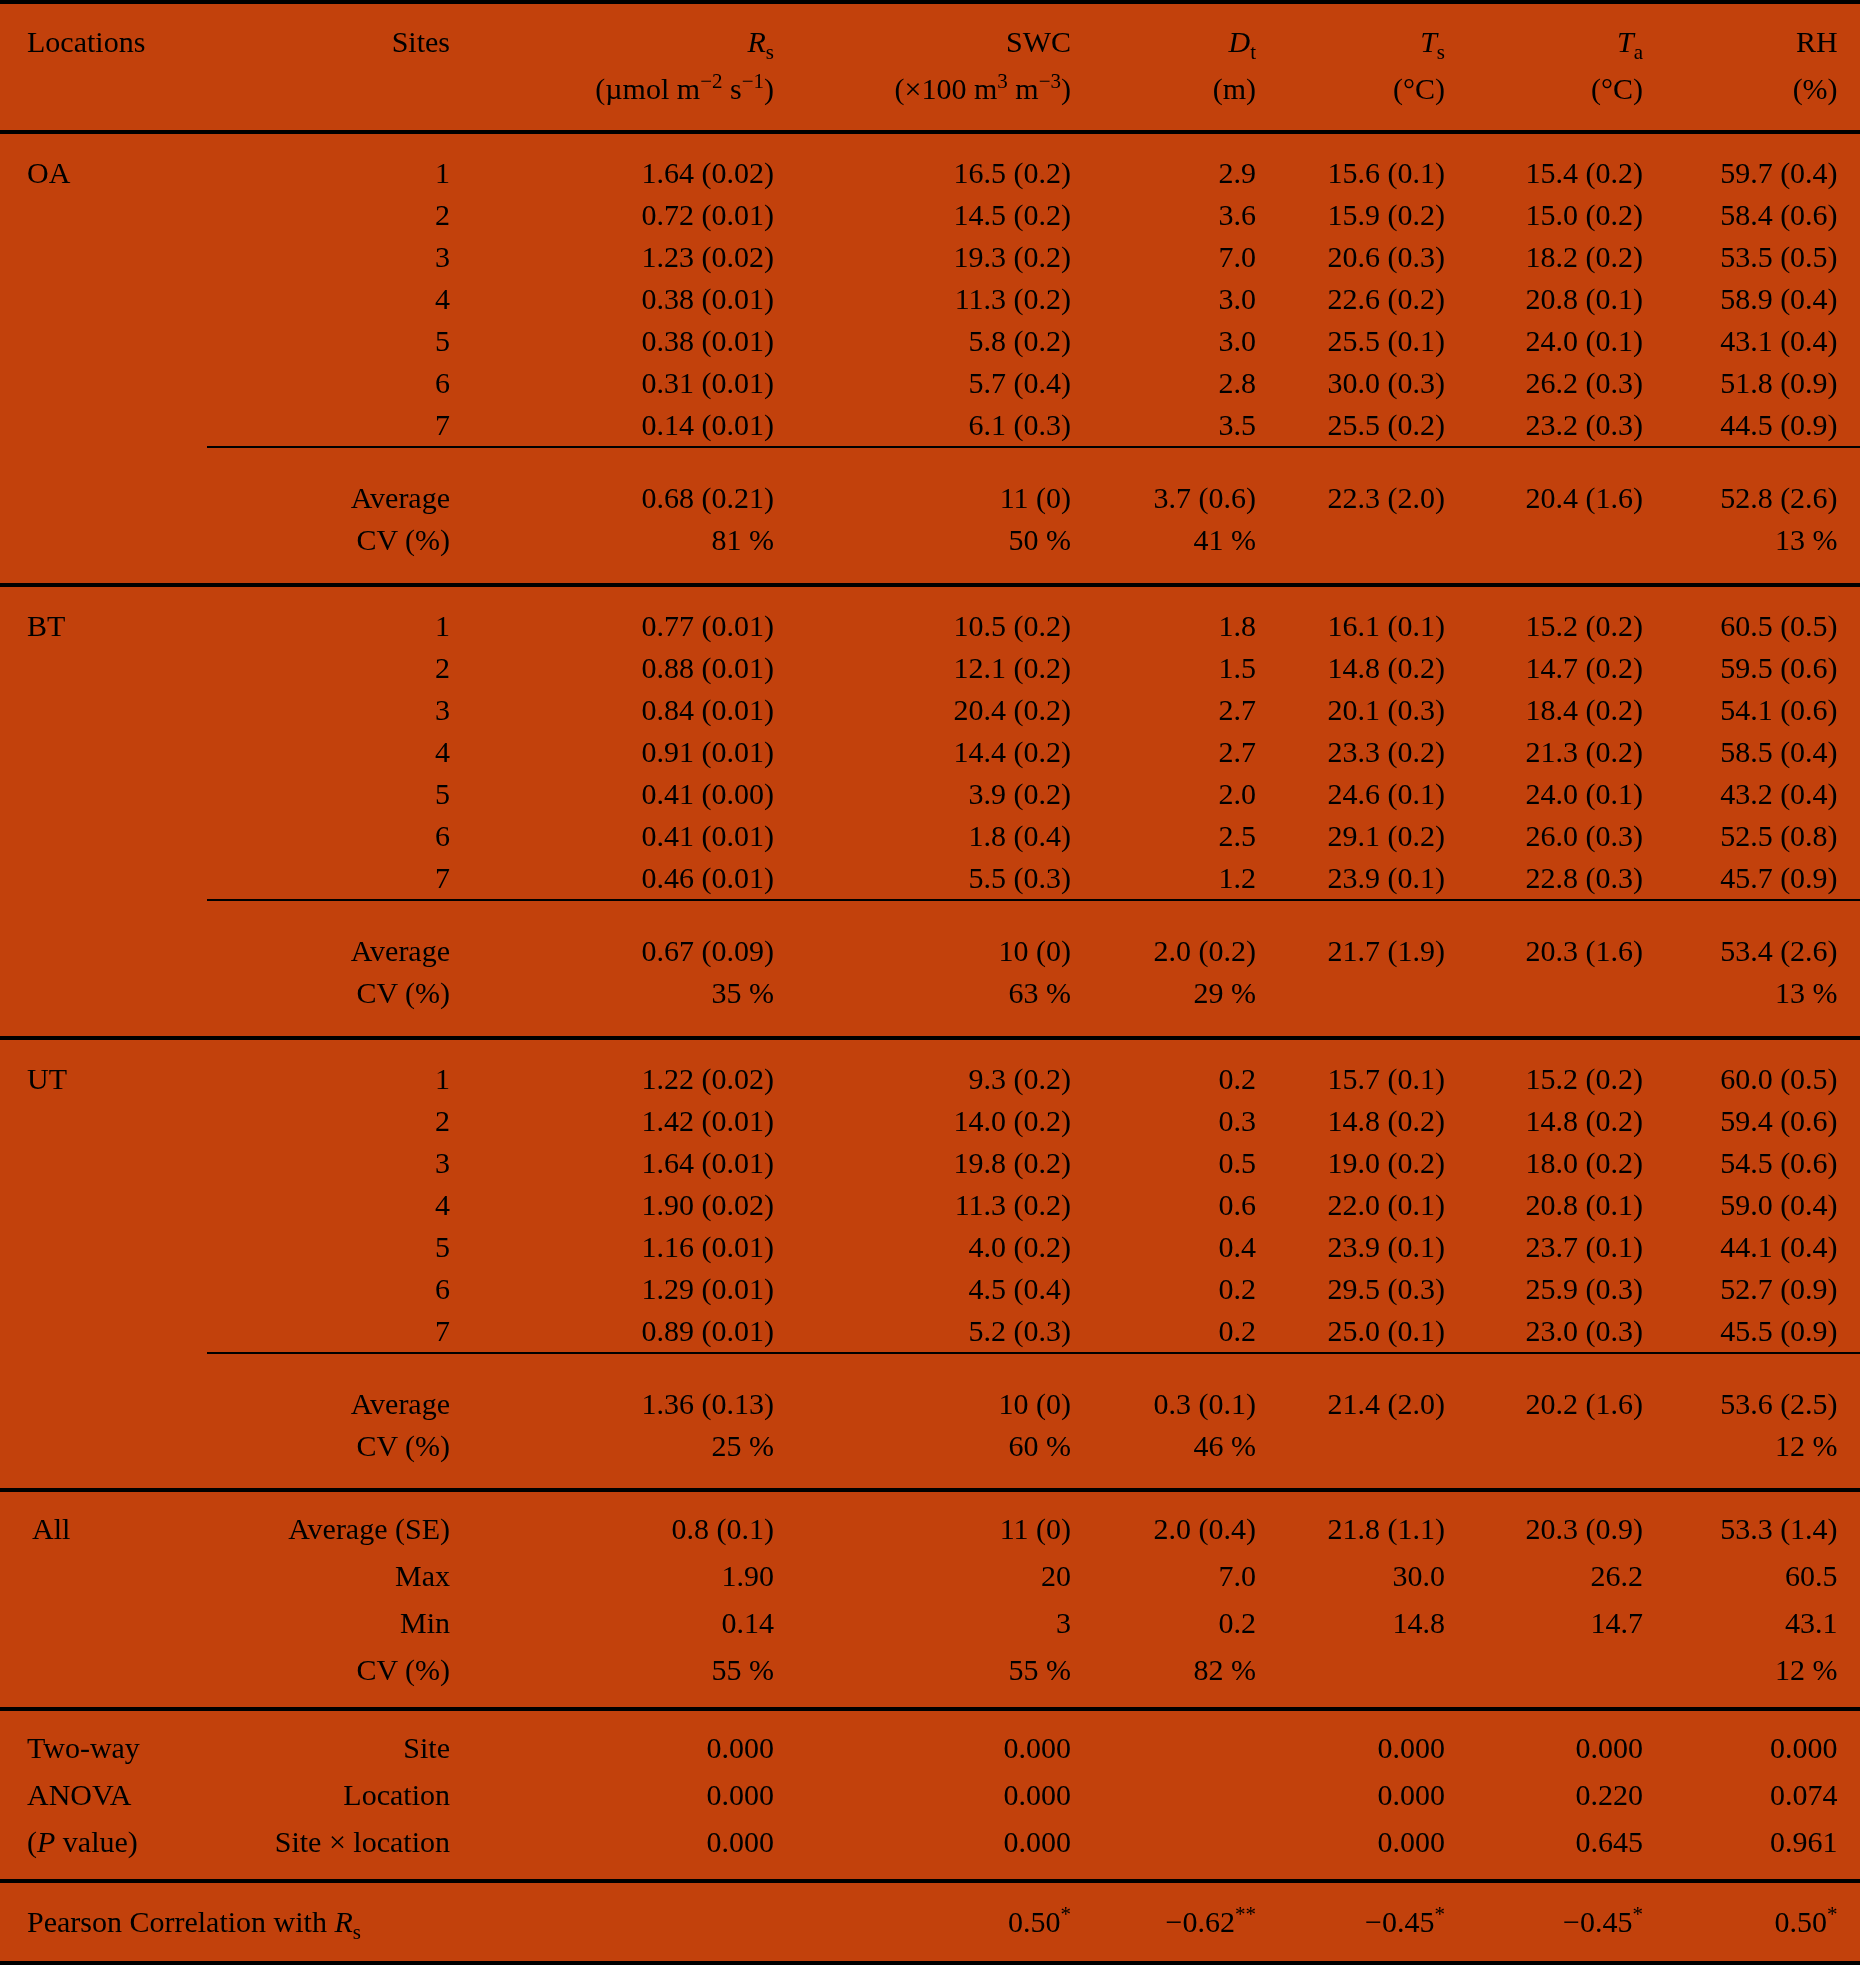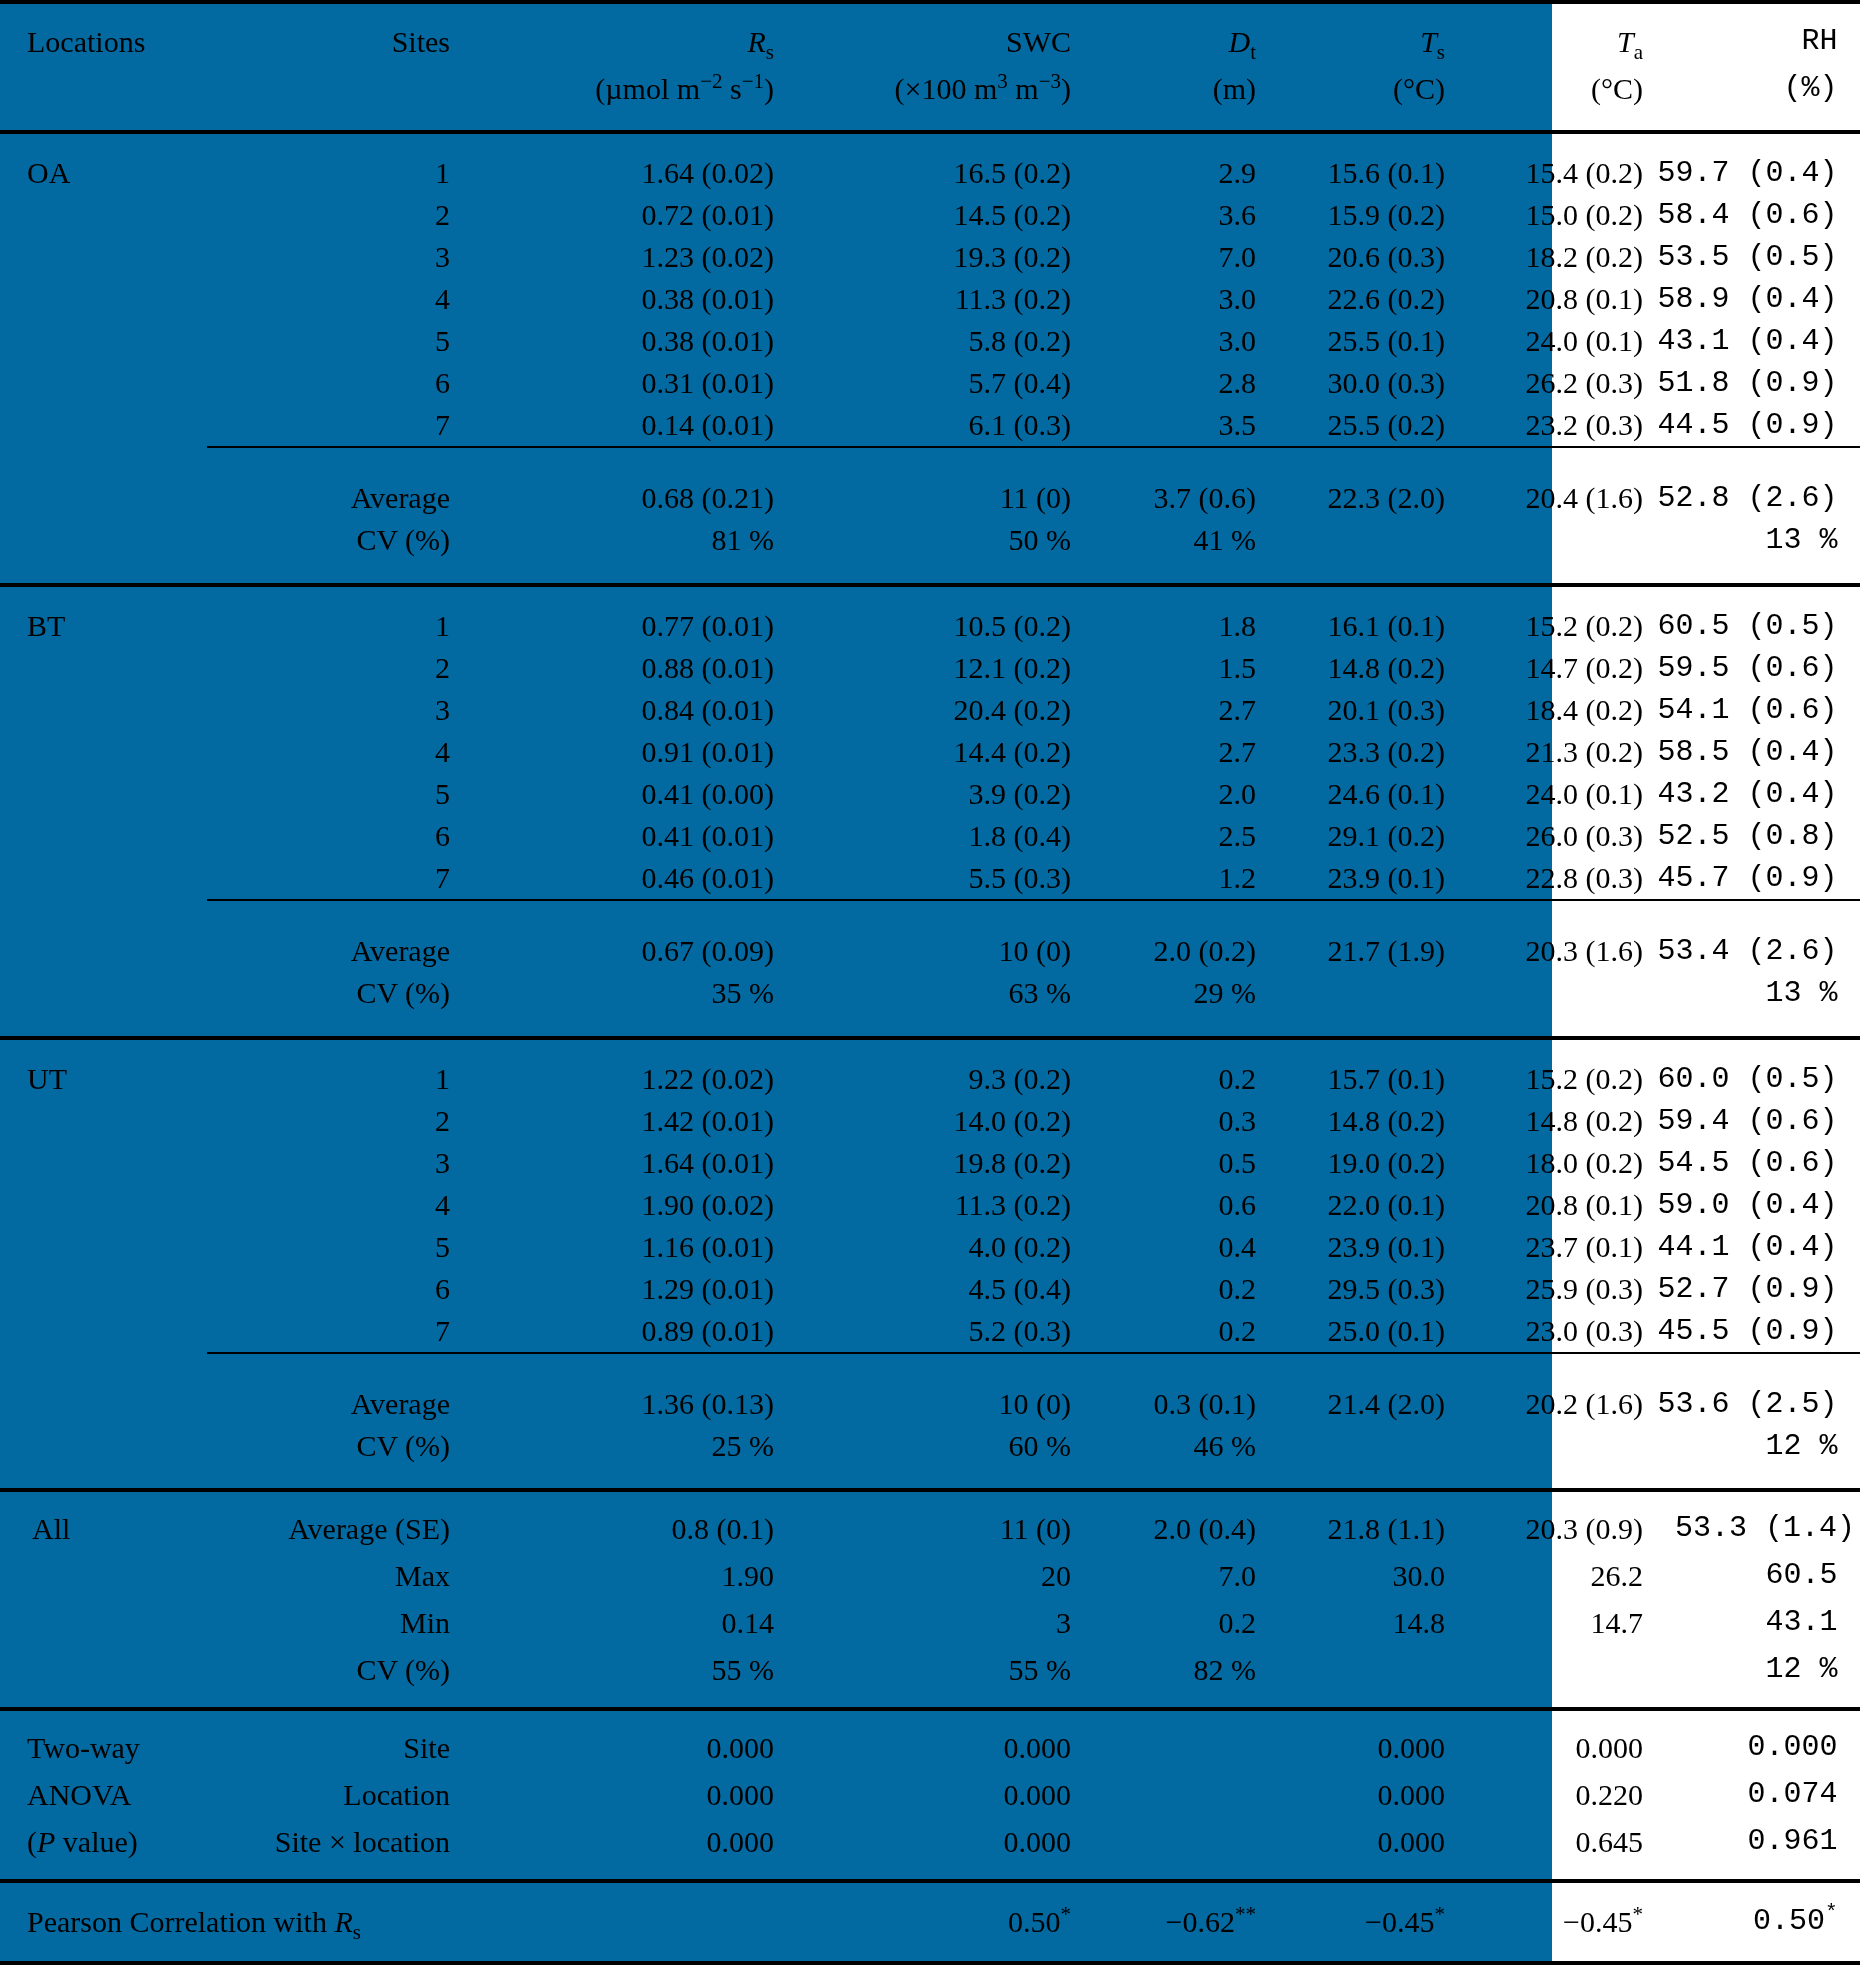--- a/index.html
+++ b/index.html
@@ -1,17 +1,17 @@
 <!DOCTYPE html>
 <html style="font-size:14.4px"><head>
 <meta charset="utf-8">
 <style>
   html, body { margin: 0; padding: 0; background: #ffffff; }
   body { width: 1860px; font-family: "Liberation Serif", serif; color: #000; }
-  .table-wrap { width: 1552px; background: #0369a1; }
+  .table-wrap { width: 1860px; background: #c2410c; }
   table.results {
     border-collapse: collapse;
     table-layout: fixed;
     width: 1860px;
     border-top: 4.5px solid #000;
     font-size: 30px;
   }
   col.col-locations { width: 207px; }
   col.col-sites     { width: 243px; }
   col.col-rs        { width: 324px; }
@@ -21,21 +21,21 @@
   col.col-ta        { width: 198px; }
   col.col-rh        { width: 218px; }
 
   thead { border-bottom: 4.5px solid #000; }
   tbody.block { border-bottom: 4.5px solid #000; }
 
   th, td { padding: 0; font-weight: normal; vertical-align: bottom; }
 
   .c-locations { text-align: left; padding-left: 27px; }
   .c-sites, .c-rs, .c-swc, .c-dt, .c-ts, .c-ta { text-align: right; }
-  .c-rh { text-align: right; padding-right: 23.4px; font-family: Liberation Mono, monospace; }
+  .c-rh { text-align: right; padding-right: 23.4px; }
 
   th { vertical-align: top; }
   th .h-line { line-height: 47px; height: 47px; white-space: nowrap; }
   thead th { padding-top: 14.4px; padding-bottom: 18px; }
 
   tr.site-row td { line-height: 42px; }
   tbody.block tr.site-row:first-child td { padding-top: 18px; }
 
   tr.avg-row td { border-top: 2.7px solid #000; padding-top: 29px; line-height: 42px; }
   tr.avg-row td.no-rule { border-top: none; }

